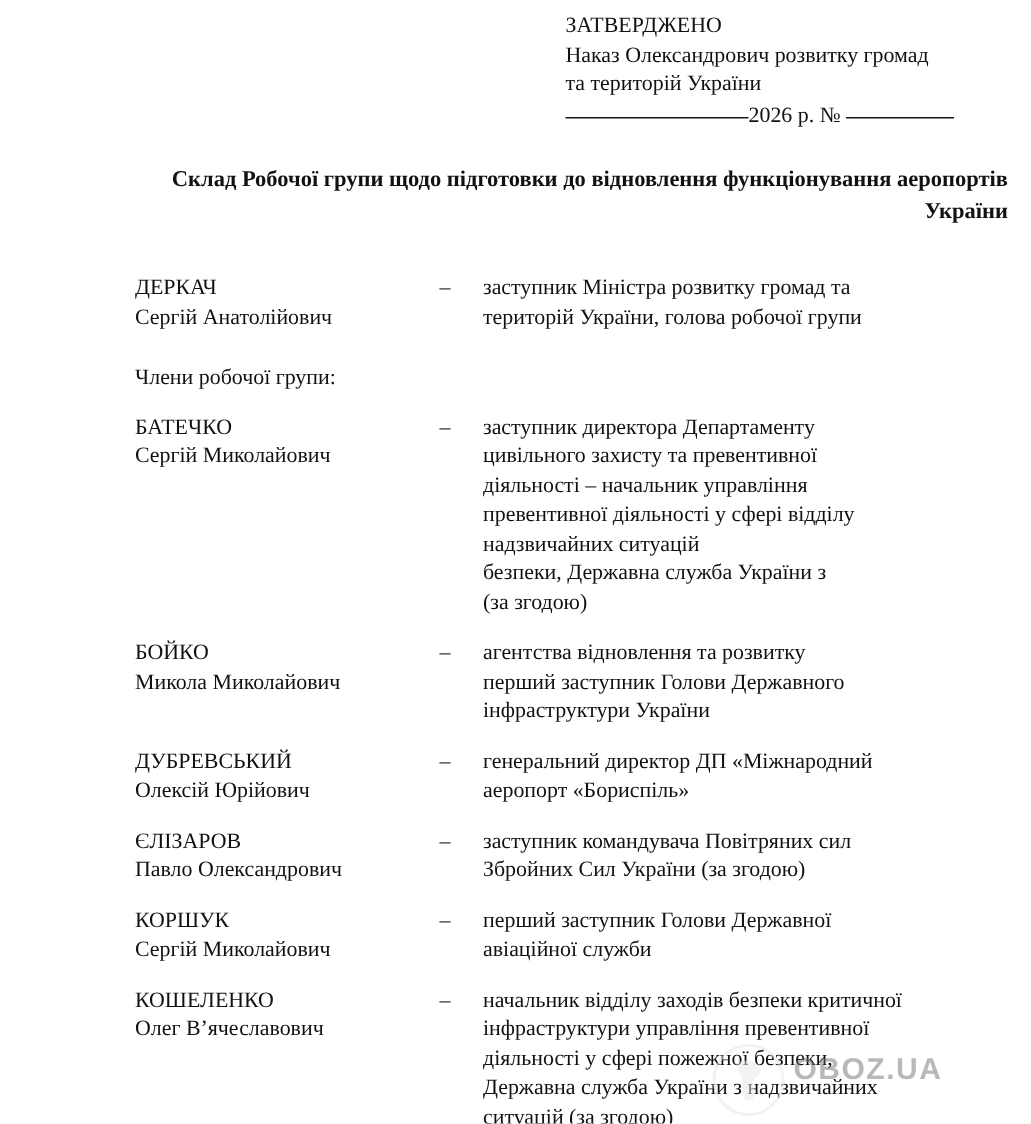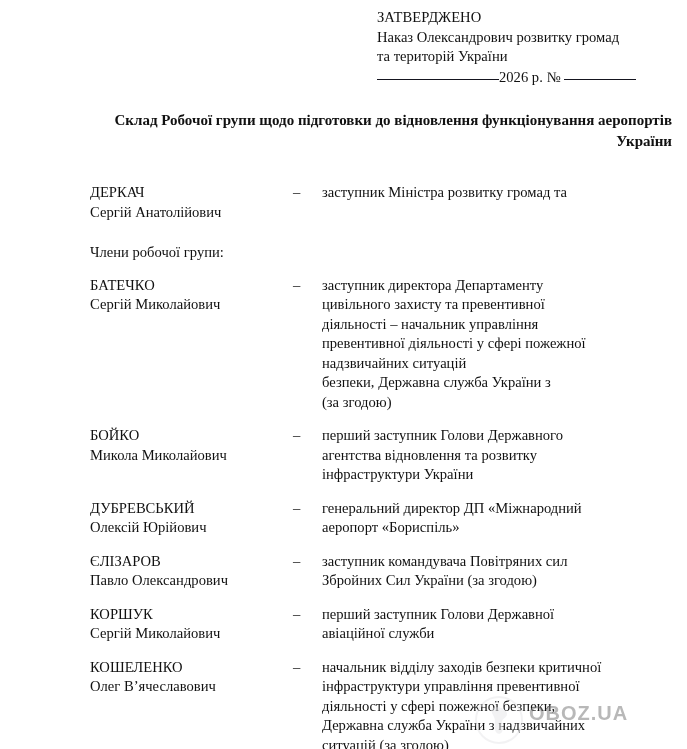--- a/index.html
+++ b/index.html
@@ -156,53 +156,54 @@
   <div class="roster">
 
     <div class="row">
       <div class="col-name">
         <span class="name-surname">ДЕРКАЧ</span>
         <span class="name-patronymic">Сергій Анатолійович</span>
       </div>
       <div class="col-dash">–</div>
       <div class="col-role">
         <span class="role-line">заступник Міністра розвитку громад та</span>
+        <span class="role-line">територій України, голова робочої групи</span>
       </div>
     </div>
 
     <div class="spacer-after-chair"></div>
 
     <div class="section-heading">Члени робочої групи:</div>
 
     <div class="row">
       <div class="col-name">
         <span class="name-surname">БАТЕЧКО</span>
         <span class="name-patronymic">Сергій Миколайович</span>
       </div>
       <div class="col-dash">–</div>
       <div class="col-role">
         <span class="role-line">заступник директора Департаменту</span>
         <span class="role-line">цивільного захисту та превентивної</span>
         <span class="role-line">діяльності – начальник управління</span>
-        <span class="role-line">превентивної діяльності у сфері пожежної</span>
+        <span class="role-line">превентивної діяльності у сфері відділу</span>
         <span class="role-line">надзвичайних ситуацій</span>
         <span class="role-line">безпеки, Державна служба України з</span>
         <span class="role-line">(за згодою)</span>
       </div>
     </div>
 
     <div class="row">
       <div class="col-name">
         <span class="name-surname">БОЙКО</span>
         <span class="name-patronymic">Микола Миколайович</span>
       </div>
       <div class="col-dash">–</div>
       <div class="col-role">
+        <span class="role-line">агентства відновлення та розвитку</span>
         <span class="role-line">перший заступник Голови Державного</span>
-        <span class="role-line">агентства відновлення та розвитку</span>
         <span class="role-line">інфраструктури України</span>
       </div>
     </div>
 
     <div class="row">
       <div class="col-name">
         <span class="name-surname">ДУБРЕВСЬКИЙ</span>
         <span class="name-patronymic">Олексій Юрійович</span>
       </div>
       <div class="col-dash">–</div>

